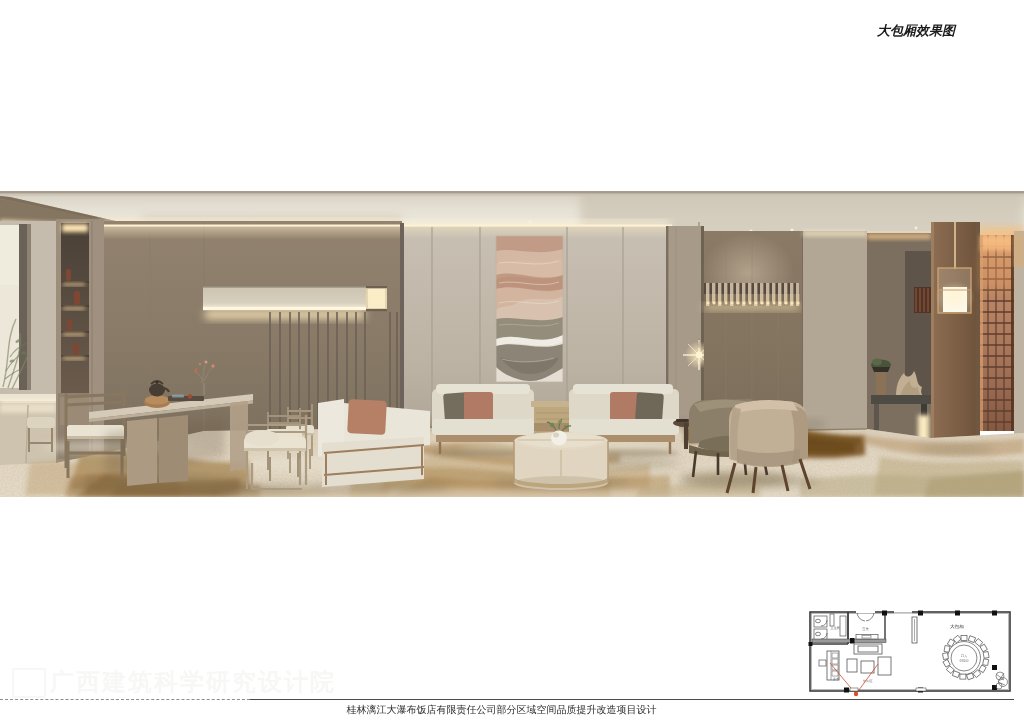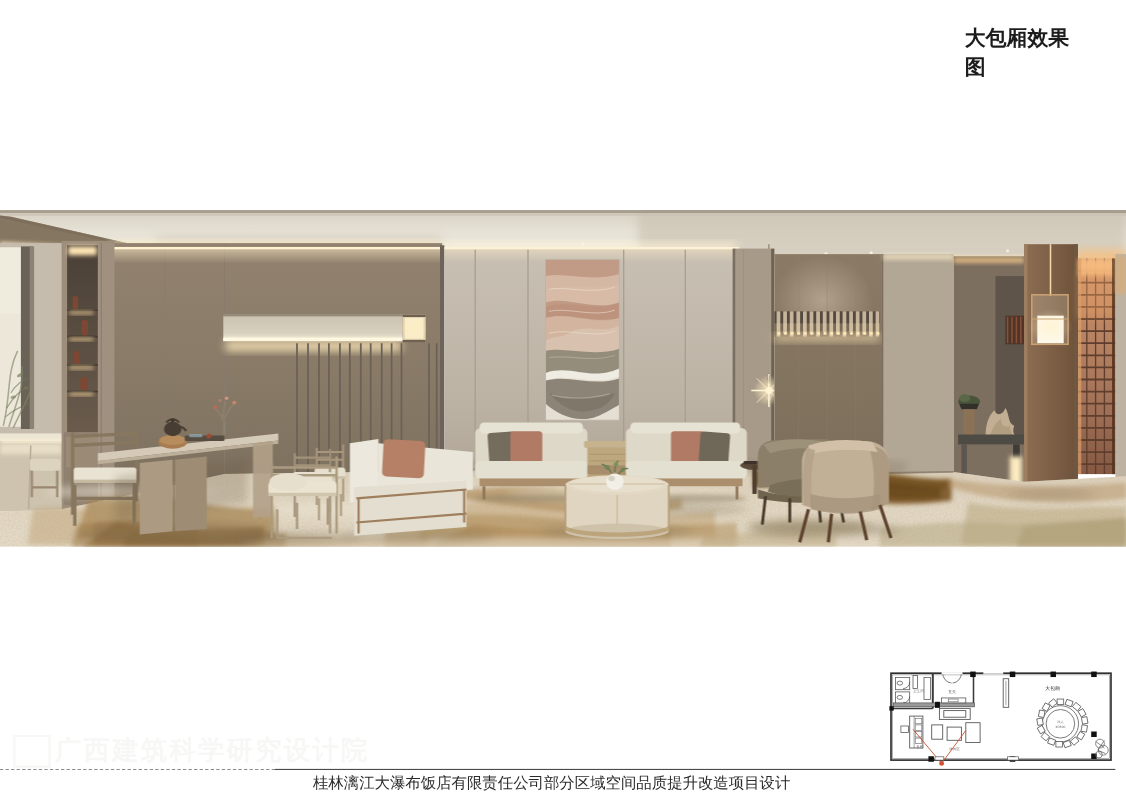--- a/index.html
+++ b/index.html
@@ -3,21 +3,21 @@
 <meta charset="utf-8">
 <style>
   html,body{margin:0;padding:0;background:#fff;}
   body{width:1024px;height:724px;position:relative;overflow:hidden;
        font-family:"Liberation Sans", sans-serif;}
   .abs{position:absolute;}
 </style>
 </head>
 <body>
 
-<div class="abs" style="left:877px;top:22px;width:110px;font-size:19px;font-weight:bold;color:#1c1c1c;">大包厢效果图</div>
+<div class="abs" style="left:877px;top:22px;width:110px;font-size:13px;font-weight:bold;color:#1c1c1c;font-style:italic;">大包厢效果图</div>
 
 <svg class="abs" style="left:0;top:191px;" width="1024" height="306" viewBox="0 0 1024 306" xmlns="http://www.w3.org/2000/svg">
 <defs>
   <linearGradient id="gCeilR" x1="0" y1="0" x2="0" y2="1">
     <stop offset="0" stop-color="#d6d0c2"></stop>
         <stop offset="0.4" stop-color="#e6e2d5"></stop>
         <stop offset="1" stop-color="#f0ede3"></stop>
   </linearGradient>
   <linearGradient id="gWoodL" x1="0" y1="0" x2="0" y2="1">
     <stop offset="0" stop-color="#92826f"></stop>
@@ -546,21 +546,21 @@
 </svg>
 
 <div class="abs" style="left:12px;top:668px;width:30px;height:26px;border:2px solid #f7f7f6;"></div>
 
 <div class="abs" style="left:50px;top:666px;font-size:24px;font-weight:bold;color:#f7f7f6;letter-spacing:2px;">广西建筑科学研究设计院</div>
 
 <div class="abs" style="left:0px;top:699px;width:250px;border-top:1px dashed #8c8c8c;"></div>
 
 <div class="abs" style="left:250px;top:699px;width:764px;border-top:1px solid #4a4a4a;"></div>
 
-<div class="abs" style="left:0px;top:703px;width:1003px;text-align:center;font-size:14px;color:#2b2b2b;">桂林漓江大瀑布饭店有限责任公司部分区域空间品质提升改造项目设计</div>
+<div class="abs" style="left:0px;top:703px;width:1003px;text-align:center;font-size:10px;color:#2b2b2b;">桂林漓江大瀑布饭店有限责任公司部分区域空间品质提升改造项目设计</div>
 
 <svg class="abs" style="left:806px;top:608px;" width="210" height="90" viewBox="0 0 210 90" xmlns="http://www.w3.org/2000/svg">
 
 <rect x="4" y="4" width="200" height="79" fill="none" stroke="#2e2e2e" stroke-width="1.5"></rect>
 <rect x="5.5" y="5.5" width="197" height="76" fill="none" stroke="#8a8a8a" stroke-width="0.6"></rect>
 
 <line x1="42" y1="4" x2="42" y2="36" stroke="#3a3a3a" stroke-width="1.8"></line>
 <line x1="4" y1="36" x2="42" y2="36" stroke="#3a3a3a" stroke-width="1.4"></line>
 
 <g stroke="#555" stroke-width="0.7" fill="none">

